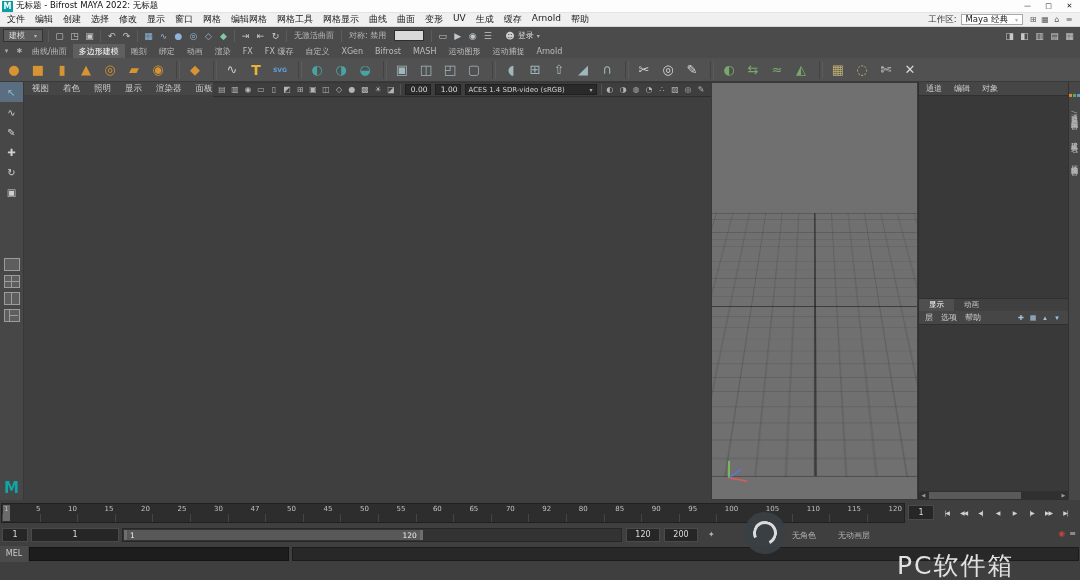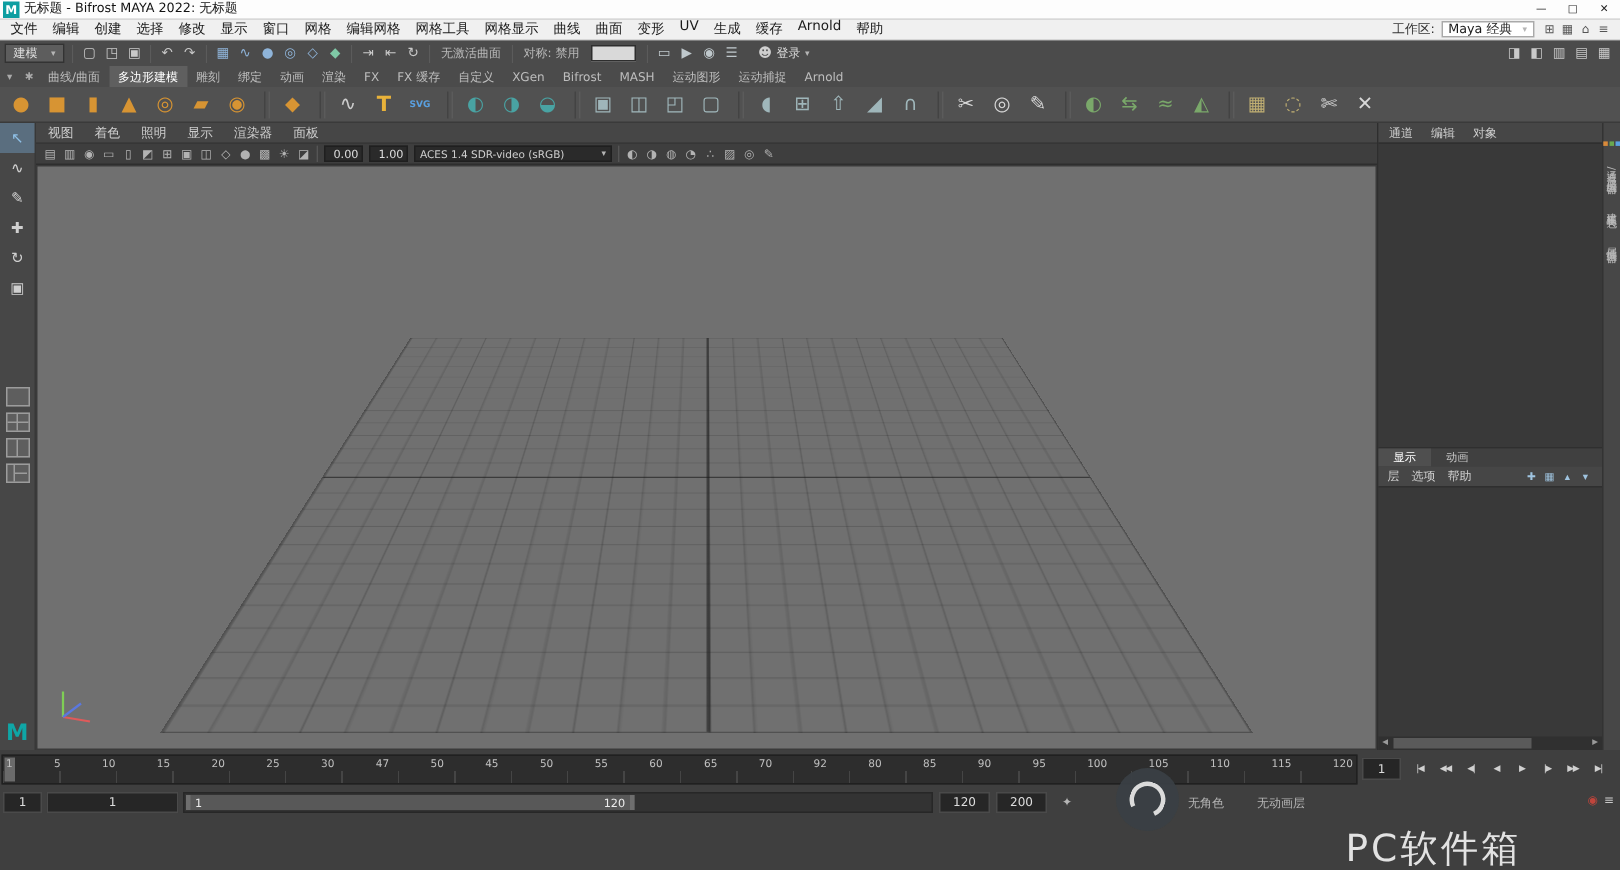--- a/index.html
+++ b/index.html
@@ -56,21 +56,21 @@
   .tool{height:20px;display:flex;align-items:center;justify-content:center;font-size:10px;color:#cfcfcf}
   .tool.active{background:#5a6e7f}
   .layouts{margin-top:56px;display:flex;flex-direction:column;gap:4px;align-items:center}
   .layout-btn{width:16px;height:13px;border:1px solid #9c9c9c;background:#5e5e5e}
   .lay-4{background-image:linear-gradient(#9c9c9c,#9c9c9c),linear-gradient(#9c9c9c,#9c9c9c);background-size:1px 100%,100% 1px;background-position:center,center;background-repeat:no-repeat}
   .lay-2{background-image:linear-gradient(#9c9c9c,#9c9c9c);background-size:1px 100%;background-position:center;background-repeat:no-repeat}
   .lay-3{background-image:linear-gradient(#9c9c9c,#9c9c9c),linear-gradient(#9c9c9c,#9c9c9c);background-size:1px 100%,60% 1px;background-position:35% 0,right center;background-repeat:no-repeat}
   .maya-logo{position:absolute;bottom:3px;left:0;right:0;text-align:center;font-size:15px;font-weight:bold;color:#0fa6a6}
 
   
-  .viewport-wrap{position:absolute;left:24px;top:82px;width:894px;height:418px;display:flex;flex-direction:column}
+  .viewport-wrap{position:absolute;left:24px;top:82px;width:894px;height:418px;display:flex;flex-direction:row}
   .panel-menubar{height:13px;background:#464646;display:flex;align-items:center;gap:14px;padding-left:8px;font-size:8.5px;color:#cfcfcf}
   .vp-toolbar{height:15px;background:#3e3e3e;border-top:1px solid #363636;border-bottom:1px solid #2e2e2e;display:flex;align-items:center;padding:0 3px;font-size:8px;color:#b3b3b3}
   .vicon{width:13px;text-align:center;flex:none}
   .vfield{width:26px;height:11px;background:#2a2a2a;border:1px solid #1f1f1f;color:#ddd;font-size:7.5px;text-align:right;padding:0 2px;line-height:9px;margin:0 2px;flex:none}
   .vselect{width:132px;height:11px;background:#2a2a2a;border:1px solid #1f1f1f;color:#cfcfcf;font-size:7px;display:flex;align-items:center;justify-content:space-between;padding:0 3px;margin:0 2px;white-space:nowrap;overflow:hidden;flex:none}
   .vp-sep{width:1px;height:11px;background:#333;border-right:1px solid #555;margin:0 2px;flex:none}
   .viewport{flex:1;position:relative;background:#707070;border:1px solid #3a3a3a;overflow:hidden}
   .grid-plane{position:absolute;left:50%;top:56%;width:512px;height:512px;
     transform:translate(-50%,-52%) perspective(760px) rotateX(62deg);
     background-image:
@@ -511,20 +511,25 @@
     <span class="rs-mid-icon">✦</span>
     <span class="rs-text" style="left:792px">无角色</span>
     <span class="rs-text" style="left:838px">无动画层</span>
     <span class="rs-icons">
 
     <span style="color: rgb(192, 69, 60);">◉</span>
         <span style="color: rgb(201, 201, 201);">≡</span>
       </span>
   </div>
 
+  <div class="melbar">
+    <span class="mel-label">MEL</span>
+    <span class="mel-input"></span>
+    <span class="mel-output"></span>
+  </div>
 
 
   <div class="watermark">
     <div class="wm-badge"></div>
     <div class="wm-line2">PC软件箱</div>
   </div>
 
 </div>
 
 </body></html>

